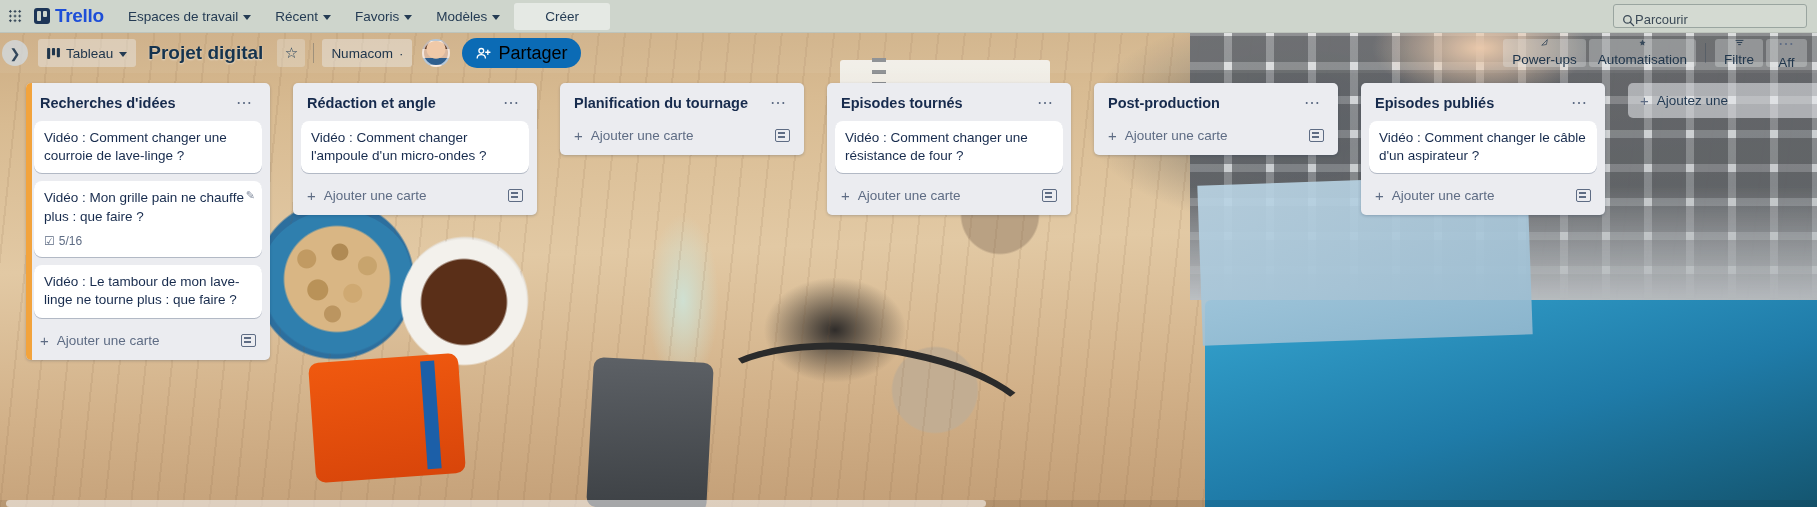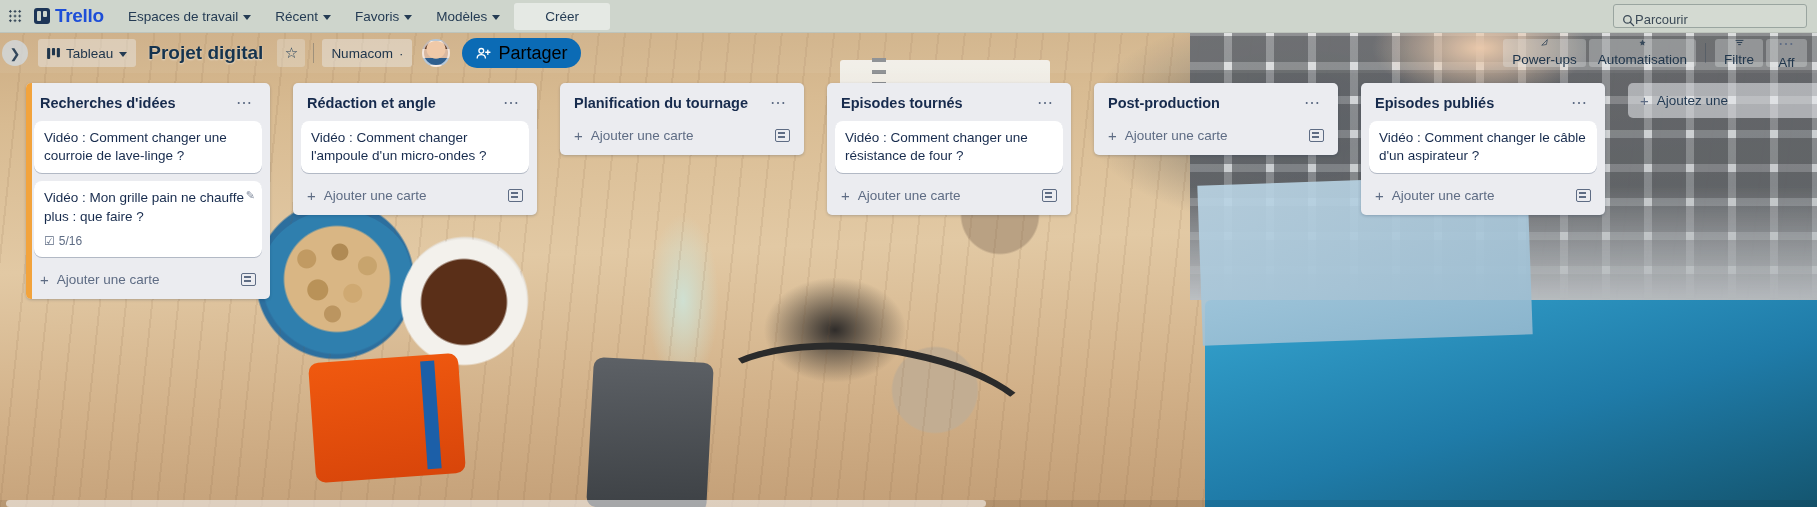--- a/index.html
+++ b/index.html
@@ -430,20 +430,23 @@
       <div class="card">
         <div>Vidéo : Mon grille pain ne chauffe plus : que faire ?</div>
         <span class="card-edit">✎</span>
         <div class="card-badges">
           <span class="badge-check">
             <span>☑</span>
             <span>5/16</span>
           </span>
         </div>
       </div>
+      <div class="card">
+        <div>Vidéo : Le tambour de mon lave-linge ne tourne plus : que faire ?</div>
+      </div>
       <div class="addcard">
         <div class="left">
           <span class="plus">+</span>
           <span>Ajouter une carte</span>
         </div>
         <div class="tmpl-icon"></div>
       </div>
     </div>
     <div class="list">
       <div class="list-header">

